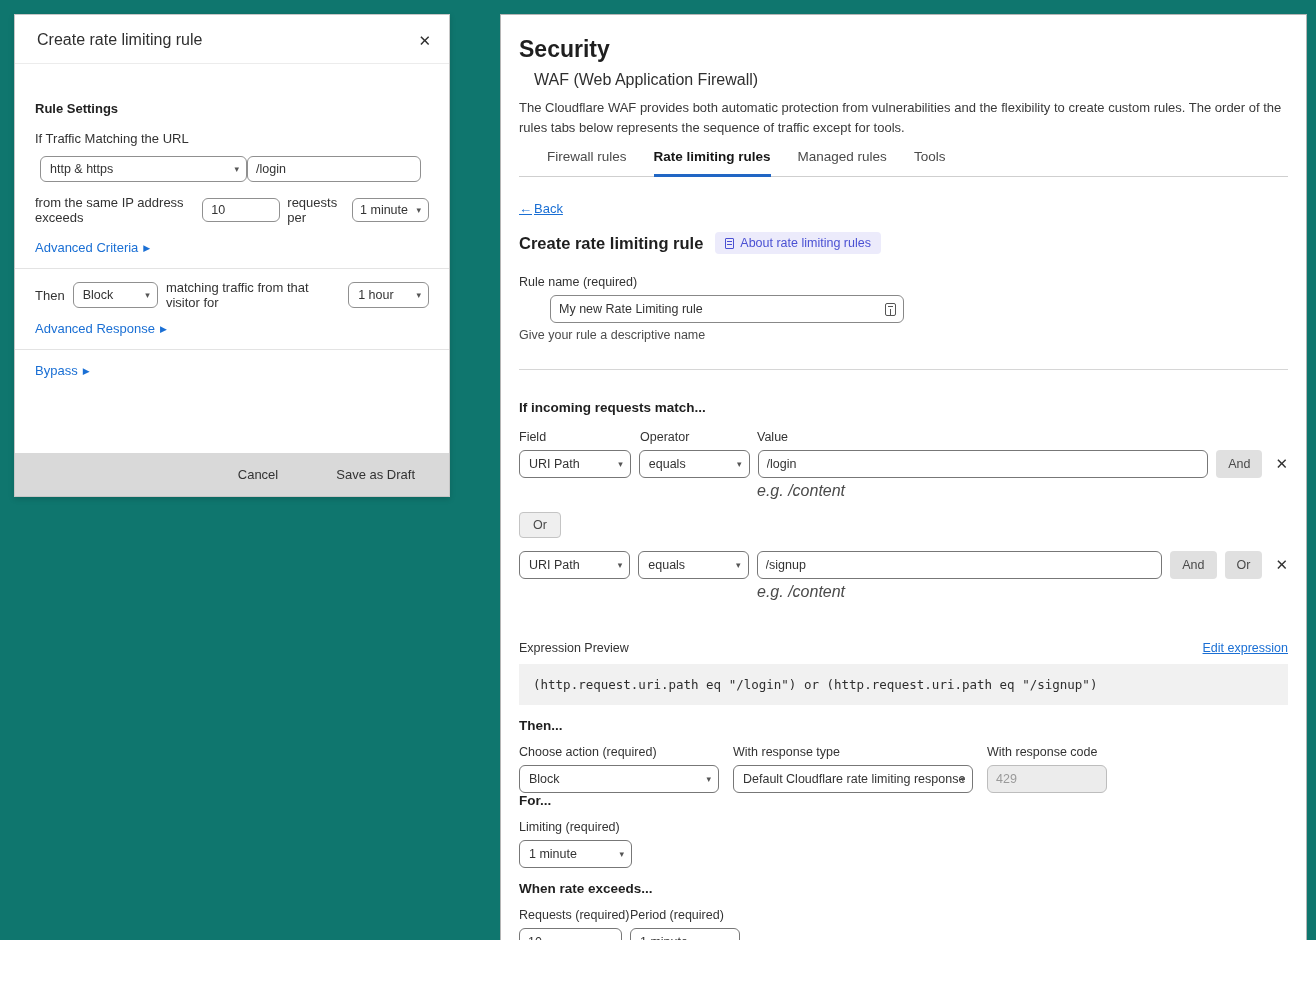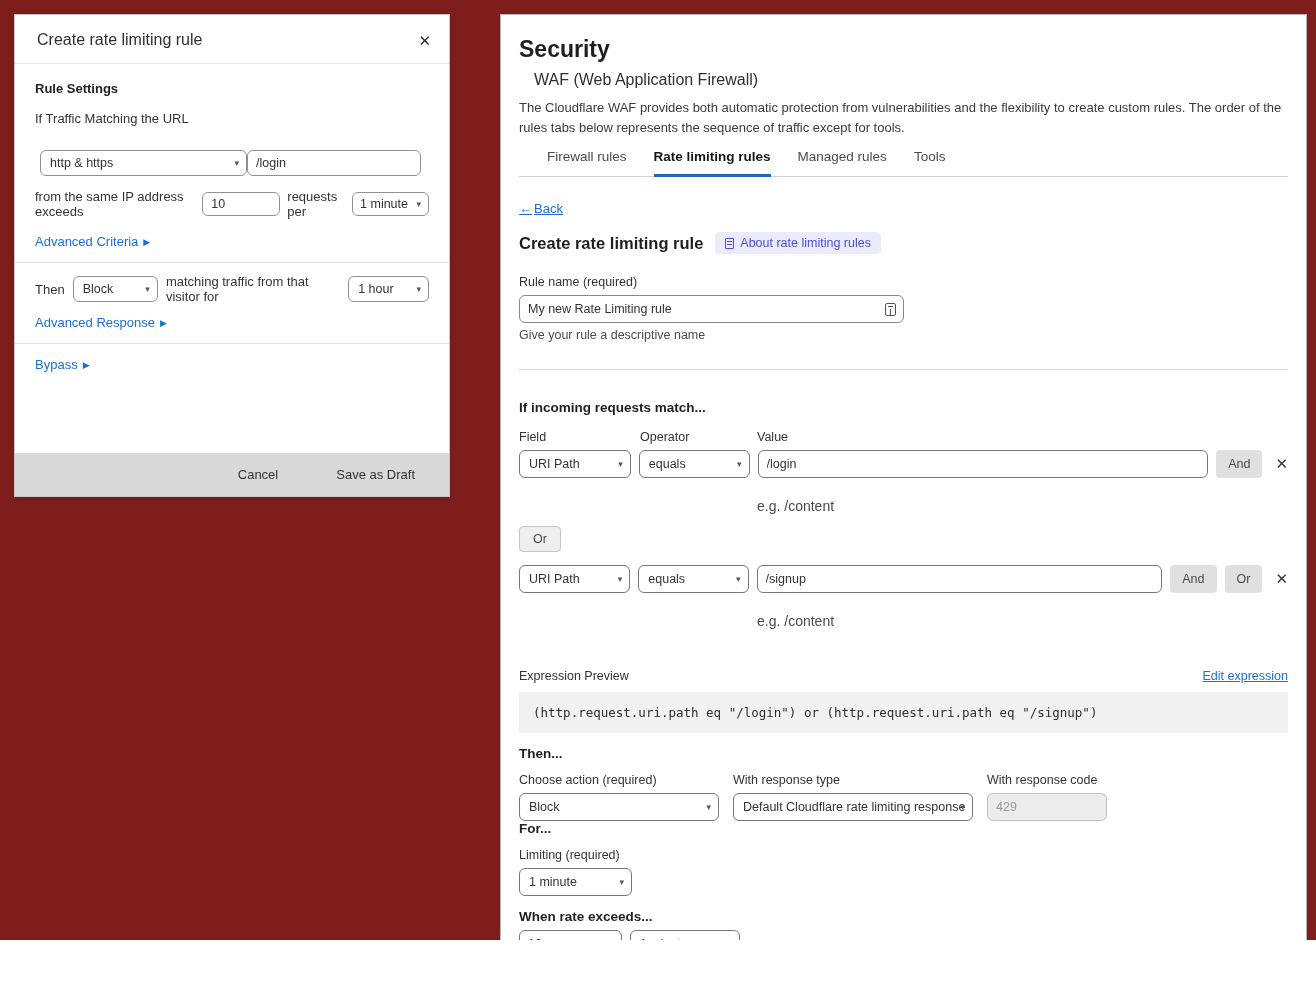--- a/index.html
+++ b/index.html
@@ -1,27 +1,27 @@
 <!DOCTYPE html>
 <html><head>
 <meta charset="utf-8">
 <style>
   * { box-sizing: border-box; }
   html,body { margin:0; padding:0; background:#fff; font-family:"Liberation Sans",sans-serif; }
-  .stage { position:relative; width:1316px; height:940px; background:#7f1d1d; overflow:hidden; }
+  .stage { position:relative; width:1316px; height:940px; background:#0f766e; overflow:hidden; }
 
   
   .dialog { position:absolute; left:14px; top:14px; width:436px; height:483px; background:#fff;
             border:1px solid #c6c6c6; box-shadow:0 2px 6px rgba(0,0,0,.14); }
   .dialog-header { display:flex; justify-content:space-between; align-items:flex-start;
                    padding:16px 16px 13px 22px; border-bottom:1px solid #ececec; }
   .dialog-title { font-size:16px; color:#2f2f2f; }
   .close-x { font-size:15px; color:#2f2f2f; line-height:1; cursor:pointer; padding:2px; }
   .dialog-body { padding:17px 20px 0 20px; font-size:13px; color:#333; }
-  .sec-label { font-weight:700; font-size:13px; color:#222; }
+  .sec-label { font-weight:700; font-size:13px; color:#222;margin-top:20px; }
   .frow { display:flex; align-items:center; }
   .inp { border:1px solid #909090; border-radius:6px; height:26px; padding:0 8px;
          font-size:12.5px; color:#333; font-family:inherit; background:#fff; outline:none; }
   .inp-wrap { position:relative; display:flex; align-items:center; }
   .inp-focused { border:2px solid #2e7ac7; }
   .field-icon { position:absolute; right:8px; width:11px; height:13px; border:1px solid #555;
                 border-radius:2px; background:#fff; }
   .field-icon::after { content:""; position:absolute; left:4px; top:5px; width:1px; height:6px; background:#555; }
   .field-icon::before { content:""; position:absolute; left:2px; top:2px; width:5px; height:1px; background:#555; }
   .fselect { position:relative; border:1px solid #909090; border-radius:6px; height:26px;
@@ -62,21 +62,21 @@
   .sec-title { font-size:13.5px; font-weight:700; color:#1f1f1f; }
   .cond-labels { display:flex; margin-top:15px; }
   .cond-labels .c1 { width:121px; } .cond-labels .c2 { width:117px; }
   .cond-row { display:flex; align-items:center; gap:8px; margin-top:6px; }
   .w113 { width:113px; } .w112 { width:112px; } .w200 { width:200px; } .w240 { width:240px; }
   .w110 { width:110px; }
   .fselect.h28, .inp.h28 { height:28px; }
   .btn-gray { background:#e0e0e0; border:none; border-radius:4px; padding:7px 12px;
               font-size:12.5px; color:#4a4a4a; cursor:pointer; font-family:inherit; }
   .x-icon { font-size:15px; color:#333; cursor:pointer; margin-left:5px; font-weight:300; }
-  .hint { font-size:14px; color:#4a4a4a; margin:20px 0 0 238px; }
+  .hint { font-size:16px; color:#4a4a4a; margin:4px 0 0 238px;font-style:italic; }
   .or-standalone { margin-top:12px; background:#efefef; border:1px solid #c4c4c4; border-radius:4px;
                    padding:5px 13px; font-size:12.5px; color:#4a4a4a; cursor:pointer; font-family:inherit; }
   .expr-row { display:flex; justify-content:space-between; align-items:flex-end; margin-top:40px; }
   .edit-link { color:#1a6fd4; font-size:12.5px; text-decoration:underline; cursor:pointer; }
   .code-block { margin-top:9px; background:#f1f1f1; padding:13px 14px;
                 font-family:"DejaVu Sans Mono",monospace; font-size:12.5px; color:#2e2e2e; }
   .cols { display:flex; margin-top:12px; }
   .cols .colA { width:214px; } .cols .colB { width:254px; }
   .ctrl-cols { display:flex; margin-top:6px; }
   .ctrl-cols .colA { width:214px; } .ctrl-cols .colB { width:254px; }
@@ -95,21 +95,21 @@
       <span class="dialog-title">Create rate limiting rule</span>
       <span class="close-x">✕</span>
     </div>
     <div class="dialog-body">
       <div class="sec-label">Rule Settings</div>
 
 
 
       <div style="margin-top:15px;">If Traffic Matching the URL</div>
 
-      <div class="frow" style="margin-top:24px; gap:0; padding-left:5px;">
+      <div class="frow" style="margin-top:10px; gap:0; padding-left:5px;">
         <div class="fselect" style="width:207px;">
           <span>http &amp; https</span>
           <span class="caret">▾</span>
         </div>
         <input class="inp" style="width: 174px;" value="/login">
       </div>
 
       <div class="frow" style="margin-top:13px; gap:7px; font-size:13px;">
         <span>from the same IP address exceeds</span>
         <input class="inp" style="width: 78px; height: 24px;" value="10">
@@ -188,21 +188,21 @@
     <div class="form-title-row">
       <span class="form-title">Create rate limiting rule</span>
       <span class="badge">
         <span class="doc-icon"></span>
         <span>About rate limiting rules</span>
       </span>
     </div>
 
     <div class="lbl" style="margin-top:21px;">Rule name (required)</div>
     <div class="inp-wrap mt6" style="width:385px;">
-      <input class="inp h28" style="width: 100%; padding-right: 26px; border-color: rgb(136, 136, 136);" value="My new Rate Limiting rule">
+      <input class="inp h28" style="width: 100%; padding-right: 26px; border-color: rgb(136, 136, 136); margin-left: 31px;" value="My new Rate Limiting rule">
       <span class="field-icon"></span>
     </div>
     <div class="help">Give your rule a descriptive name</div>
 
     <div class="panel-divider"></div>
 
     <div class="sec-title" style="margin-top:30px;">If incoming requests match...</div>
 
     <div class="cond-labels lbl">
       <span class="c1">Field</span>
@@ -274,20 +274,24 @@
     </div>
 
     <div class="sec-title mt30">For...</div>
     <div class="lbl mt12">Limiting (required)</div>
     <div class="fselect h28 w113 mt6" style="border-color:#777;">
       <span>1 minute</span>
       <span class="caret">▾</span>
     </div>
 
     <div class="sec-title mt22">When rate exceeds...</div>
+    <div class="rate-labels lbl">
+      <span class="r1">Requests (required)</span>
+      <span>Period (required)</span>
+    </div>
     <div class="cond-row" style="margin-top:6px;">
       <input class="inp h28" style="width: 103px; border-color: rgb(119, 119, 119);" value="10">
       <div class="fselect h28 w110" style="border-color:#777;">
         <span>1 minute</span>
         <span class="caret">▾</span>
       </div>
     </div>
 
     
     

